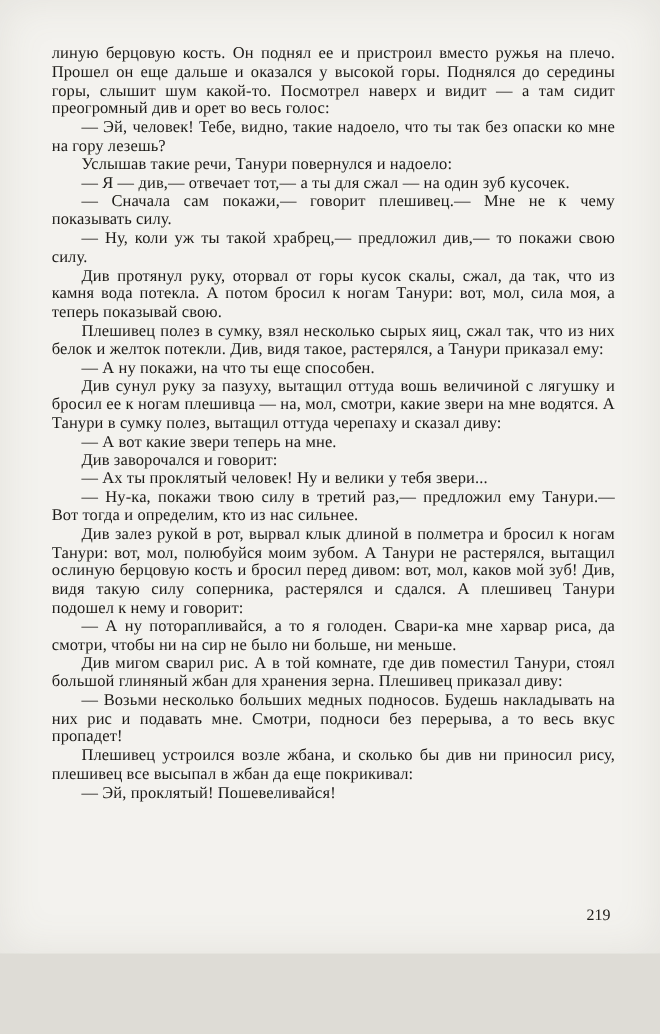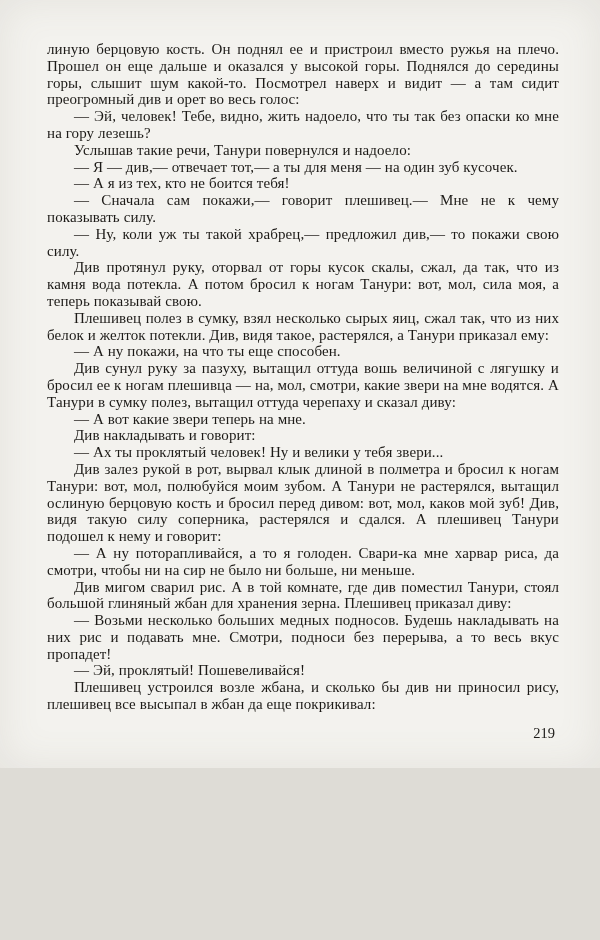--- a/index.html
+++ b/index.html
@@ -11,21 +11,21 @@
     height: 940px;
     background: #dedcd6;
     font-family: "Liberation Serif", serif;
     overflow: hidden;
   }
   .page {
     position: absolute;
     top: 0;
     left: 0;
     width: 600px;
-    height: 768px;
+    height: 867px;
     background: #f3f2ee;
     box-shadow: inset 0 0 40px rgba(120,115,100,0.12);
     overflow: hidden;
   }
   .text-block {
     position: absolute;
     left: 47px;
     top: 41px;
     width: 512px;
     color: #1c1a17;
@@ -48,34 +48,34 @@
     font-size: 14.5px;
     color: #1c1a17;
   }
 </style>
 </head>
 <body>
 
 <div class="page">
   <div class="text-block">
       <p class="para">линую берцовую кость. Он поднял ее и пристроил вместо ружья на плечо. Прошел он еще дальше и оказался у высокой горы. Поднялся до середины горы, слышит шум какой-то. Посмотрел наверх и видит — а там сидит преогромный див и орет во весь голос:</p>
-      <p class="para indent">— Эй, человек! Тебе, видно, жить надоело, что ты так без опаски ко мне на гору лезешь?</p>
+      <p class="para indent">— Эй, человек! Тебе, видно, такие надоело, что ты так без опаски ко мне на гору лезешь?</p>
       <p class="para indent">Услышав такие речи, Танури повернулся и надоело:</p>
-      <p class="para indent">— Я — див,— отвечает тот,— а ты для меня — на один зуб кусочек.</p>
-      <p class="para indent">— А я из тех, кто не боится тебя!</p>
+      <p class="para indent">— Я — див,— отвечает тот,— а ты для сжал — на один зуб кусочек.</p>
       <p class="para indent">— Сначала сам покажи,— говорит плешивец.— Мне не к чему показывать силу.</p>
       <p class="para indent">— Ну, коли уж ты такой храбрец,— предложил див,— то покажи свою силу.</p>
       <p class="para indent">Див протянул руку, оторвал от горы кусок скалы, сжал, да так, что из камня вода потекла. А потом бросил к ногам Танури: вот, мол, сила моя, а теперь показывай свою.</p>
       <p class="para indent">Плешивец полез в сумку, взял несколько сырых яиц, сжал так, что из них белок и желток потекли. Див, видя такое, растерялся, а Танури приказал ему:</p>
       <p class="para indent">— А ну покажи, на что ты еще способен.</p>
       <p class="para indent">Див сунул руку за пазуху, вытащил оттуда вошь величиной с лягушку и бросил ее к ногам плешивца — на, мол, смотри, какие звери на мне водятся. А Танури в сумку полез, вытащил оттуда черепаху и сказал диву:</p>
       <p class="para indent">— А вот какие звери теперь на мне.</p>
-      <p class="para indent">Див накладывать и говорит:</p>
+      <p class="para indent">Див заворочался и говорит:</p>
       <p class="para indent">— Ах ты проклятый человек! Ну и велики у тебя звери...</p>
+      <p class="para indent">— Ну-ка, покажи твою силу в третий раз,— предложил ему Танури.— Вот тогда и определим, кто из нас сильнее.</p>
       <p class="para indent">Див залез рукой в рот, вырвал клык длиной в полметра и бросил к ногам Танури: вот, мол, полюбуйся моим зубом. А Танури не растерялся, вытащил ослиную берцовую кость и бросил перед дивом: вот, мол, каков мой зуб! Див, видя такую силу соперника, растерялся и сдался. А плешивец Танури подошел к нему и говорит:</p>
       <p class="para indent">— А ну поторапливайся, а то я голоден. Свари-ка мне харвар риса, да смотри, чтобы ни на сир не было ни больше, ни меньше.</p>
       <p class="para indent">Див мигом сварил рис. А в той комнате, где див поместил Танури, стоял большой глиняный жбан для хранения зерна. Плешивец приказал диву:</p>
       <p class="para indent">— Возьми несколько больших медных подносов. Будешь накладывать на них рис и подавать мне. Смотри, подноси без перерыва, а то весь вкус пропадет!</p>
+      <p class="para indent">Плешивец устроился возле жбана, и сколько бы див ни приносил рису, плешивец все высыпал в жбан да еще покрикивал:</p>
       <p class="para indent">— Эй, проклятый! Пошевеливайся!</p>
-      <p class="para indent">Плешивец устроился возле жбана, и сколько бы див ни приносил рису, плешивец все высыпал в жбан да еще покрикивал:</p>
     </div>
   <div class="page-number">219</div>
 </div>
 
 </body></html>

